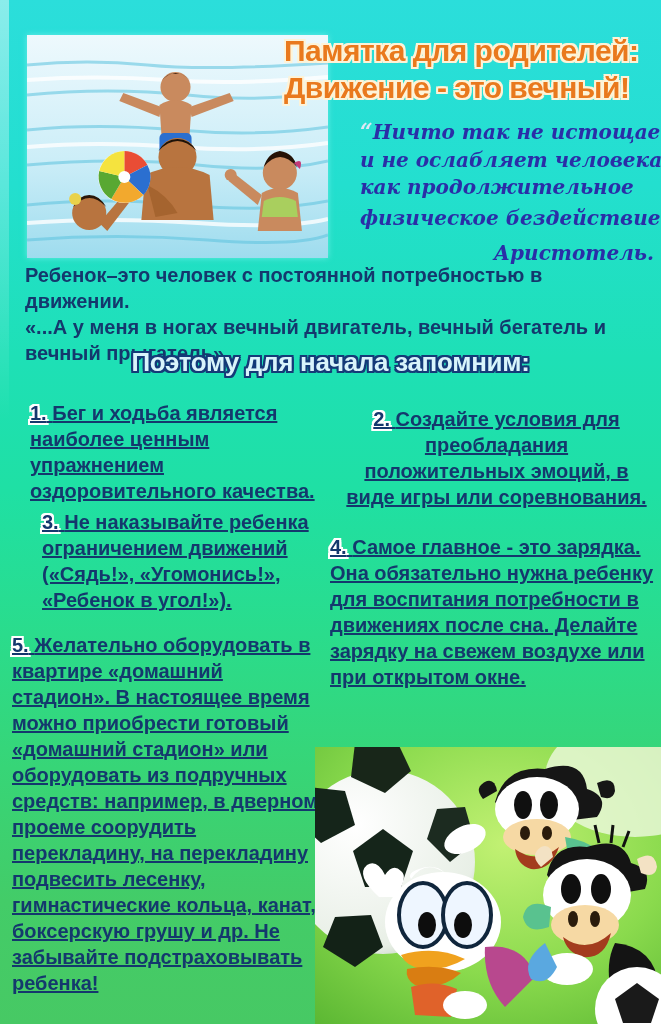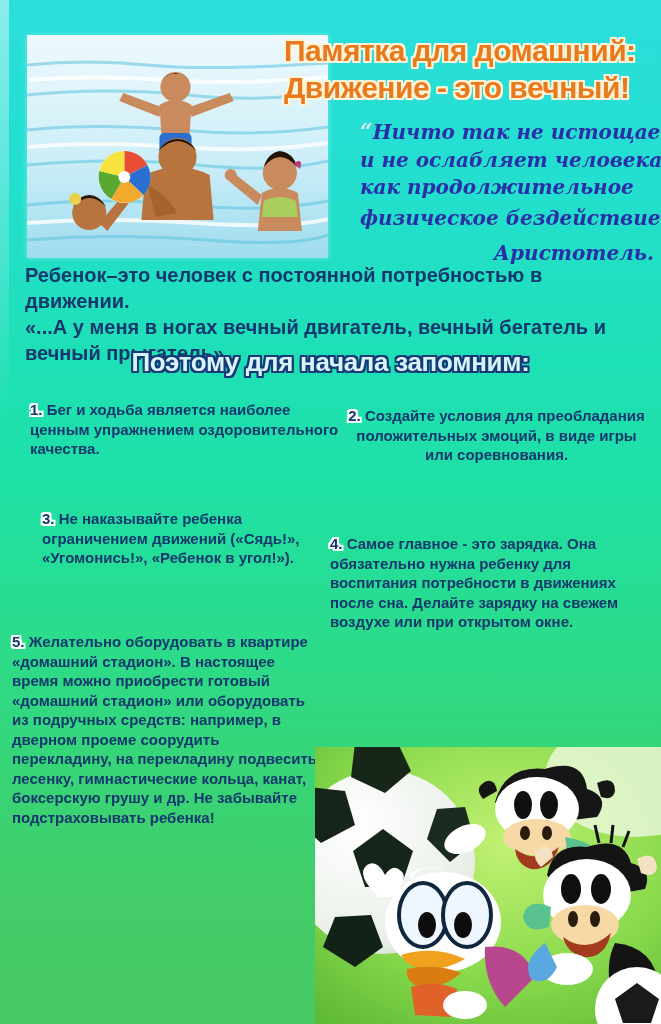--- a/index.html
+++ b/index.html
@@ -45,21 +45,21 @@
   
   .section-header {
     position:absolute; left:0; top:347px; width:661px; text-align:center;
     font-weight:700; font-size:26px; letter-spacing:-.3px; color:#d8f4fb;
     text-shadow:
       -2px -2px 0 #143a78, 2px -2px 0 #143a78, -2px 2px 0 #143a78, 2px 2px 0 #143a78,
       0 -2px 0 #143a78, 0 2px 0 #143a78, -2px 0 0 #143a78, 2px 0 0 #143a78;
   }
   
   .tip {
-    position:absolute; font-weight:700; font-size:15px; line-height:1.3; color:#14386d;
+    position:absolute; font-weight:700; font-size:20px; line-height:1.3; color:#14386d;text-decoration:underline;
   }
   .tip .num {
     text-shadow:
       -2px -2px 0 #ffffff, 2px -2px 0 #ffffff, -2px 2px 0 #ffffff, 2px 2px 0 #ffffff,
       0 -2px 0 #ffffff, 0 2px 0 #ffffff, -2px 0 0 #ffffff, 2px 0 0 #ffffff;
   }
   .tip1 { left:30px;  top:400px; width:310px; }
   .tip2 { left:345px; top:406px; width:303px;text-align:center; }
   .tip3 { left:42px;  top:509px; width:303px; }
   .tip4 { left:330px; top:534px; width:328px; }
@@ -136,21 +136,21 @@
         <path d="M266 128 Q276 122 272 134 Z" fill="#c23a78"></path>
         <path d="M234 158 Q252 148 270 158 L274 196 L230 196 Z" fill="#c98a5e"></path>
         <path d="M236 166 Q252 158 268 166 L270 182 L234 182 Z" fill="#a9cf5e"></path>
         <path d="M234 160 L206 138 L201 146 L230 170 Z" fill="#c98a5e"></path>
         <circle cx="203" cy="140" r="6" fill="#c98a5e"></circle>
       </g>
     </svg>
   </div>
 
   <div class="title">
-    <div>Памятка для домашний:</div>
+    <div>Памятка для родителей:</div>
     <div>Движение - это вечный!</div>
   </div>
 
   <div class="quote">
     <span class="qmark">“</span><span>Ничто так не истощает и не ослабляет человека, как продолжительное физическое бездействие.</span><span class="qmark">”</span>
     <span class="author">Аристотель.</span>
   </div>
 
   <div class="intro">
     <div>Ребенок–это человек с постоянной потребностью в движении.</div>

